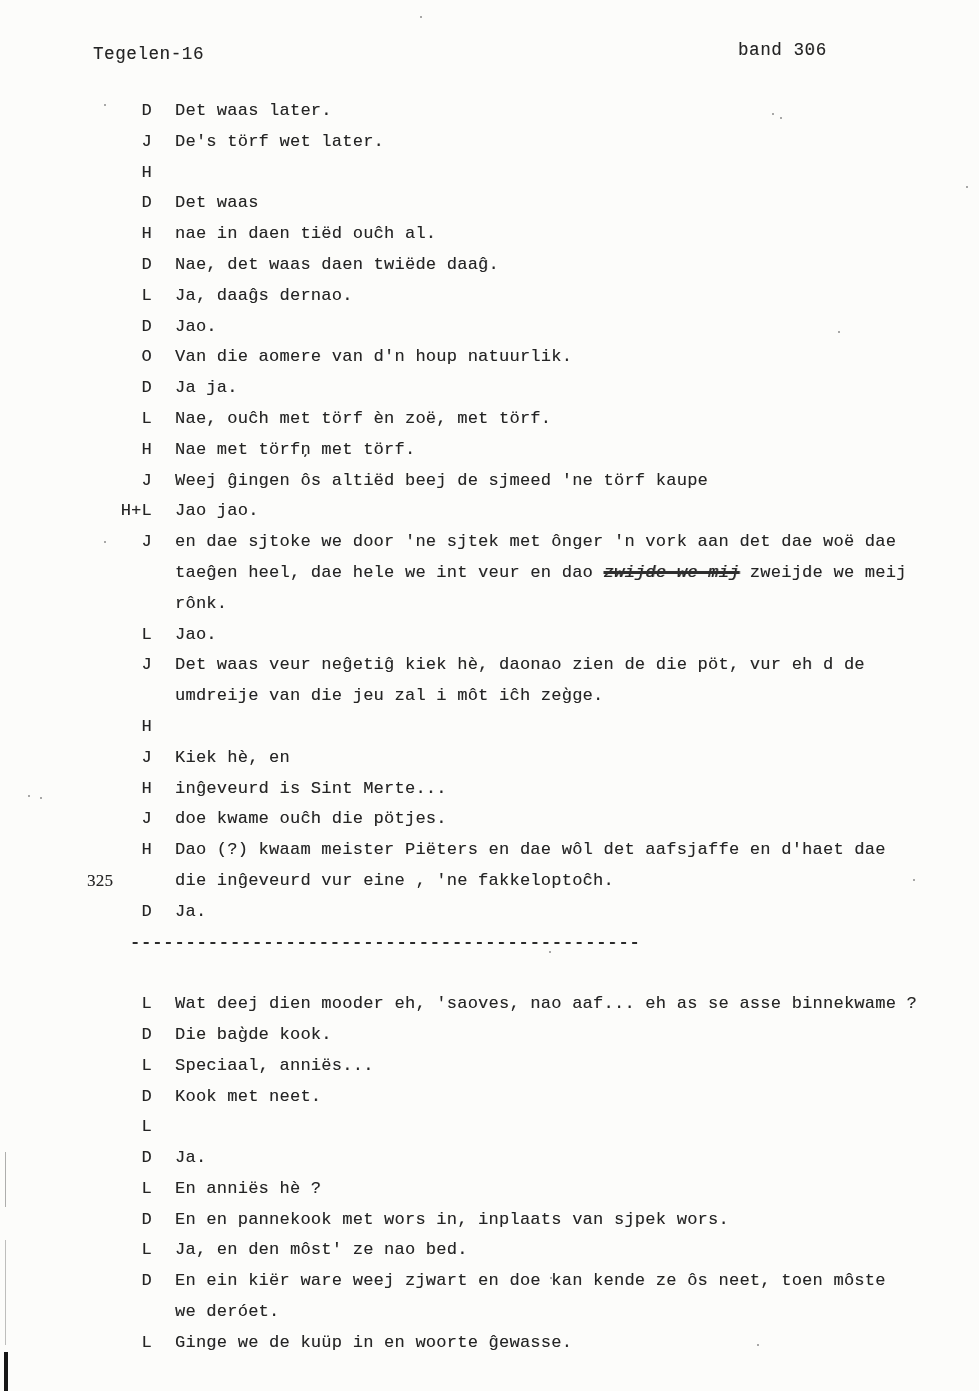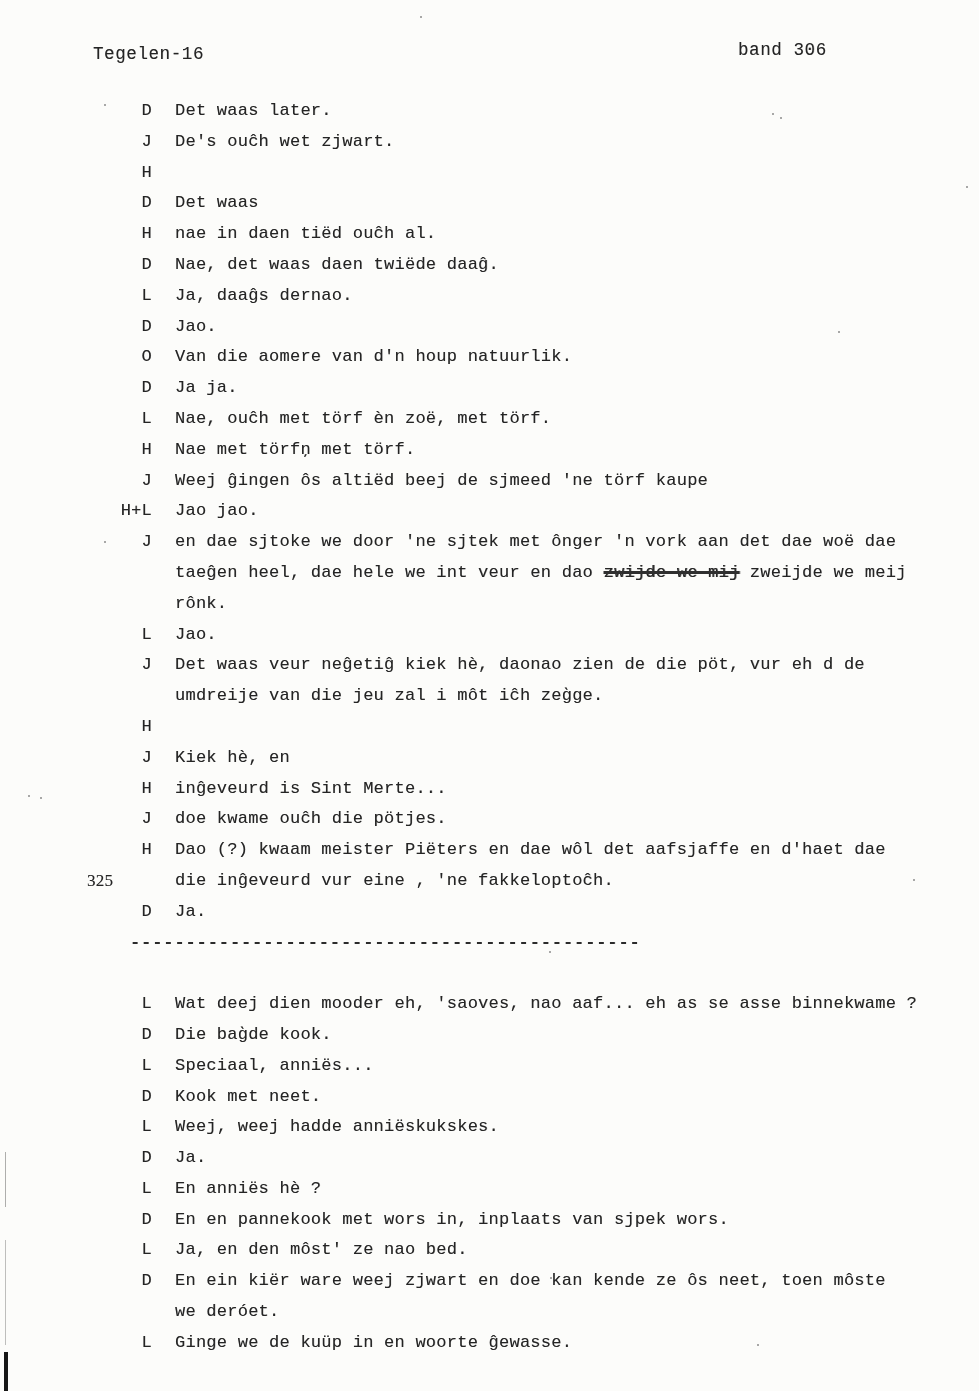--- a/index.html
+++ b/index.html
@@ -20,40 +20,41 @@
   .row{position:relative;height:30.8px;}
   .speaker{position:absolute;left:60px;width:92px;text-align:right;white-space:pre;}
   .lineno{position:absolute;left:87px;white-space:pre;font-family:Liberation Serif, serif;}
   .text{display:block;margin-left:175px;white-space:pre;}
   .sep-text{display:block;margin-left:130px;white-space:pre;letter-spacing:0.9px;font-weight:bold;color:#2b2b2b;}
   .struck{
     text-decoration:line-through;
     text-decoration-thickness:2.5px;
     text-decoration-color:#2f2f2f;
     text-shadow:0.8px 0 0 rgba(40,40,40,0.6);
+    font-style:italic;
   }
   .speck{position:absolute;width:2px;height:2px;border-radius:50%;background:rgba(30,30,30,0.5);}
   .edge-line{position:absolute;background:rgba(10,10,10,0.32);}
 </style>
 </head>
 <body>
 
 <div class="page">
 
   <div class="hdr hdr-left">Tegelen-16</div>
   <div class="hdr hdr-right">band 306</div>
 
   <div class="transcript">
       <div class="row">
         <span class="speaker">D</span>
         <span class="text"><span>Det waas later.</span></span>
       </div>
       <div class="row">
         <span class="speaker">J</span>
-        <span class="text"><span>De's ouĉh wet zjwart.</span></span>
+        <span class="text"><span>De's törf wet later.</span></span>
       </div>
       <div class="row">
         <span class="speaker">H</span>
       </div>
       <div class="row">
         <span class="speaker">D</span>
         <span class="text"><span>Det waas</span></span>
       </div>
       <div class="row">
         <span class="speaker">H</span>
@@ -158,21 +159,20 @@
       <div class="row">
         <span class="speaker">L</span>
         <span class="text"><span>Speciaal, anniës...</span></span>
       </div>
       <div class="row">
         <span class="speaker">D</span>
         <span class="text"><span>Kook met neet.</span></span>
       </div>
       <div class="row">
         <span class="speaker">L</span>
-        <span class="text"><span>Weej, weej hadde anniëskukskes.</span></span>
       </div>
       <div class="row">
         <span class="speaker">D</span>
         <span class="text"><span>Ja.</span></span>
       </div>
       <div class="row">
         <span class="speaker">L</span>
         <span class="text"><span>En anniës hè ?</span></span>
       </div>
       <div class="row">

